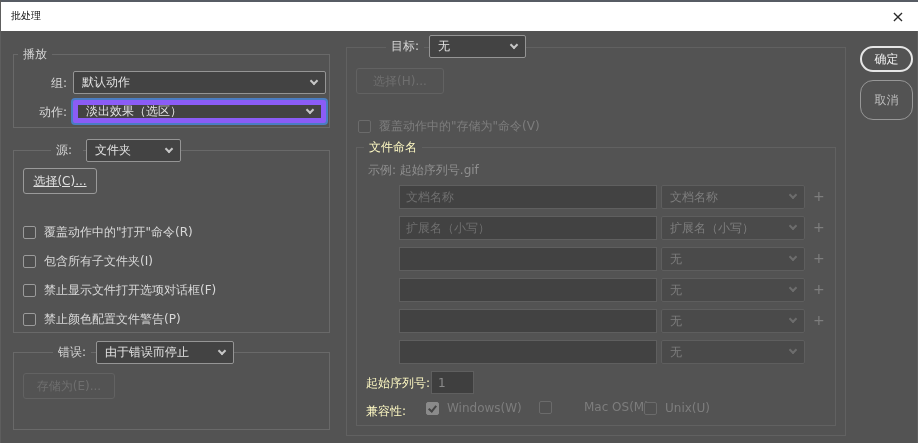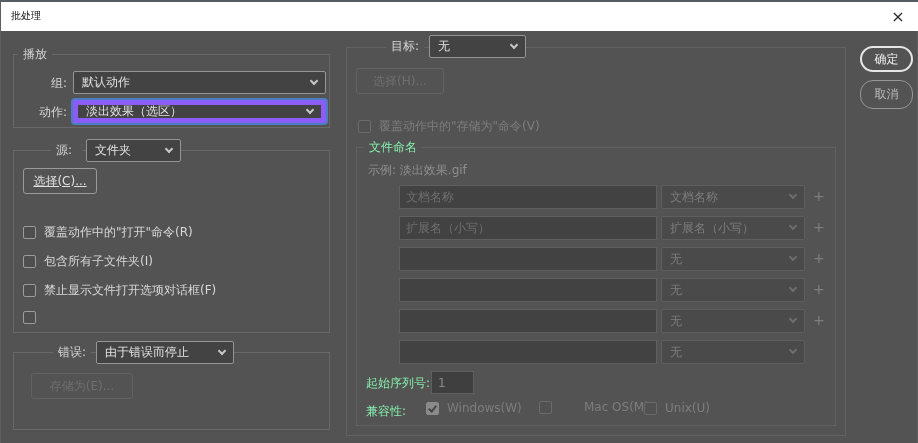--- a/index.html
+++ b/index.html
@@ -17,21 +17,21 @@
   .close { position:absolute; right:11px; top:5px; font-size:16px; line-height:20px;
            color:#2b2b2b; cursor:default; width:20px; text-align:center; }
   
   .grp { position:absolute; border:1px solid #696969; }
   .grp.dimgrp { border-color:#616161; }
   .legend { position:absolute; background:#535353; padding:0 5px; font-size:12px;
             line-height:16px; color:#d6d6d6; white-space:nowrap;text-align:right; }
   .legendrow { position:absolute; display:flex; align-items:center; background:#535353;
                padding:0 5px; height:23px; white-space:nowrap; }
   .lbl { font-size:12px; color:#d6d6d6; white-space:nowrap; }
-  .lbl.dim, .dimtx { color:#86efac; }
+  .lbl.dim, .dimtx { color:#fef9c3; }
   .rt { text-align:right; display:inline-block; }
   
   .dd { position:absolute; height:23px; background:#434343; border:1px solid #959595;
         border-radius:2px; display:flex; align-items:center; justify-content:space-between;
         padding:0 8px; font-size:12px; color:#e2e2e2; }
   .dd.focus { border:5px solid #8b5cf6; box-shadow:0 0 0 2px #4a7dc2; }
   .dd.dis { background:#4a4a4a; border-color:#5e5e5e; color:#7d7d7d; }
   .chev { width:6px; height:6px; border-right:2px solid #c6c6c6; border-bottom:2px solid #c6c6c6;
           transform:rotate(45deg); margin-top:-4px; flex:0 0 auto; margin-left:8px; }
   .dd.dis .chev { border-color:#6d6d6d; }
@@ -104,50 +104,51 @@
   <div class="cbrow" style="left:22px;top:253px;">
     <span class="cb"></span>
     <span class="cblbl">包含所有子文件夹(I)</span>
   </div>
   <div class="cbrow" style="left:22px;top:282px;">
     <span class="cb"></span>
     <span class="cblbl">禁止显示文件打开选项对话框(F)</span>
   </div>
   <div class="cbrow" style="left:22px;top:311px;">
     <span class="cb"></span>
+    <span class="cblbl">禁止颜色配置文件警告(P)</span>
   </div>
 
   <div class="grp" style="left:12px;top:352px;width:317px;height:78px;"></div>
   <div class="legendrow" style="left:52px;top:341px;">
     <span class="lbl">错误:</span>
   </div>
   <div class="dd" style="left:95px;top:341px;width:138px;">
     <span>由于错误而停止</span>
     <span class="chev"></span>
   </div>
-  <div class="btn dis" style="left:30px;top:373px;width:102px;height:26px;">存储为(E)...</div>
+  <div class="btn dis" style="left:22px;top:373px;width:92px;height:26px;">存储为(E)...</div>
 
   <div class="grp dimgrp" style="left:345px;top:47px;width:500px;height:389px;"></div>
   <div class="legendrow" style="left:385px;top:35px;">
     <span class="lbl">目标:</span>
   </div>
   <div class="dd" style="left:428px;top:35px;width:97px;">
     <span>无</span>
     <span class="chev"></span>
   </div>
   <div class="btn dis" style="left:355px;top:68px;width:88px;height:26px;">选择(H)...</div>
 
   <div class="cbrow" style="left:357px;top:118px;">
     <span class="cb dis"></span>
     <span class="cblbl dim">覆盖动作中的"存储为"命令(V)</span>
   </div>
 
   <div class="grp dimgrp" style="left:355px;top:147px;width:480px;height:279px;"></div>
   <span class="legend dimtx" style="left:363px;top:139px;">文件命名</span>
-  <span class="example" style="left:367px;top:162px;">示例: 淡出效果.gif</span>
+  <span class="example" style="left:367px;top:162px;">示例: 起始序列号.gif</span>
 
   <div class="nrow" style="top:185px;">
     <input class="ntxt" disabled="" value="文档名称" style="">
     <div class="dd dis">
       <span>文档名称</span>
       <span class="chev"></span>
     </div>
     <span class="plus">+</span>
   </div>
   <div class="nrow" style="top:216px;">
@@ -203,15 +204,15 @@
   <div class="cbrow" style="left:538px;top:400px;gap:32px;">
     <span class="cb dis"></span>
     <span class="cblbl dim">Mac OS(M)</span>
   </div>
   <div class="cbrow" style="left:643px;top:401px;">
     <span class="cb dis"></span>
     <span class="cblbl dim">Unix(U)</span>
   </div>
 
   <div class="btn pill ok" style="left:859px;top:46px;width:53px;height:26px;">确定</div>
-  <div class="btn pill cancel" style="left:859px;top:80px;width:53px;height:29px;">取消</div>
+  <div class="btn pill cancel" style="left:859px;top:80px;width:53px;height:40px;">取消</div>
 
 </div>
 
 </body></html>

